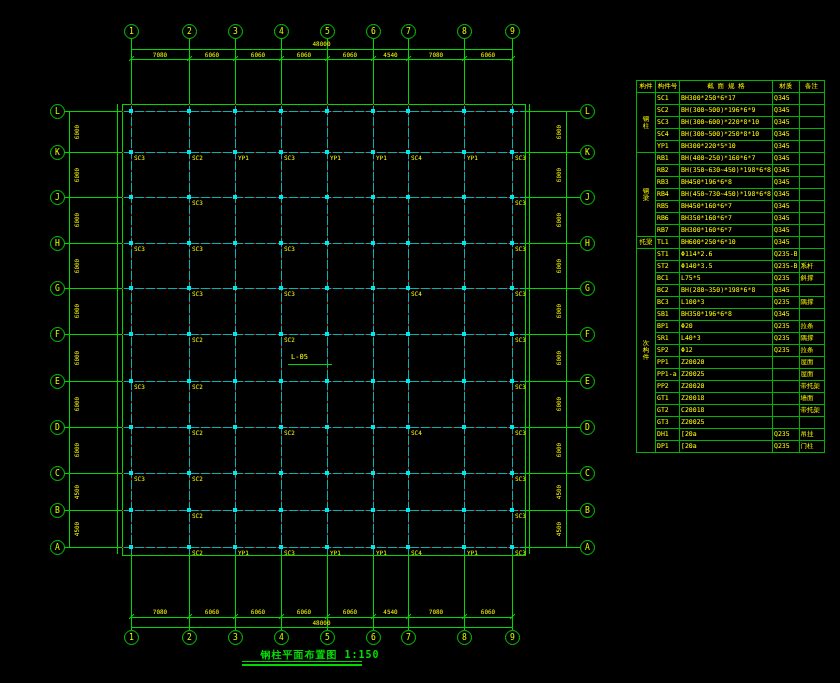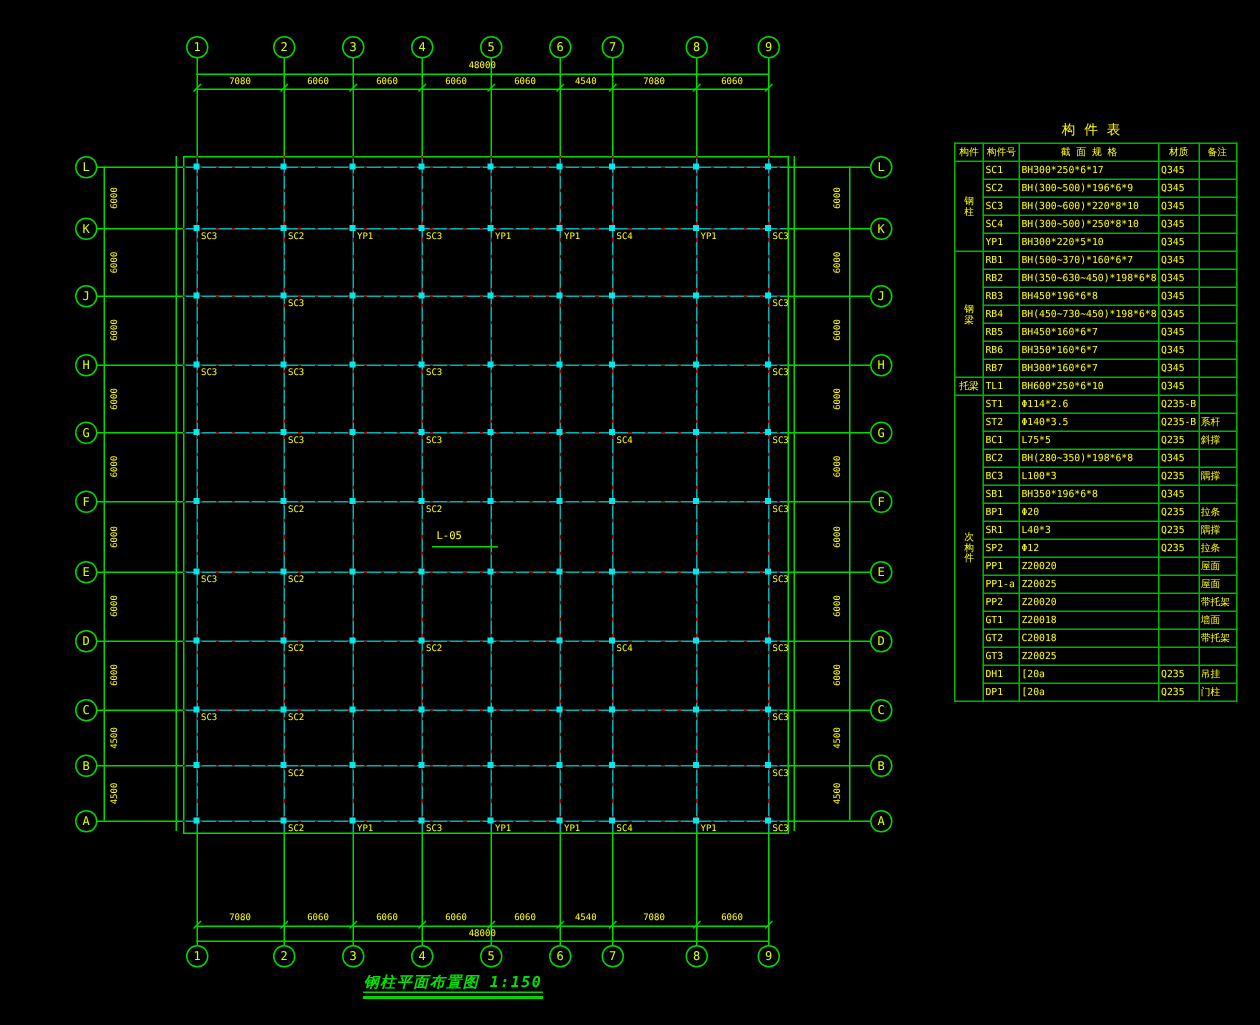--- a/index.html
+++ b/index.html
@@ -365,21 +365,20 @@
       <div class="nodelabel" style="left: 515px; top: 337px;">SC3</div>
       <div class="nodelabel" style="left: 515px; top: 384px;">SC3</div>
       <div class="nodelabel" style="left: 515px; top: 430px;">SC3</div>
       <div class="nodelabel" style="left: 515px; top: 476px;">SC3</div>
       <div class="nodelabel" style="left: 515px; top: 513px;">SC3</div>
       <div class="annot-text" style="left: 291px; top: 353px;">L-05</div>
       <div class="annot-line" style="left: 288px; top: 364px; width: 44px;"></div>
     </div>
 
   <div id="comp-table-wrap" style="left:636px;top:80px;">
-    <div id="comp-table-title">构件表</div>
     <table class="comp">
       <colgroup>
           <col style="width:19px">
           <col style="width:24px">
           <col style="width:82px">
           <col style="width:22px">
           <col style="width:25px">
         </colgroup>
       <tbody id="comp-table-body">
           <tr>
@@ -416,21 +415,21 @@
           </tr>
           <tr>
             <td>YP1</td>
             <td>BH300*220*5*10</td>
             <td class="mat">Q345</td>
             <td class="note-yellow"></td>
           </tr>
           <tr>
             <td class="grp" rowspan="7">钢<br>梁</td>
             <td>RB1</td>
-            <td>BH(500~370)*160*6*7</td>
+            <td>BH(400~250)*160*6*7</td>
             <td class="mat">Q345</td>
             <td class="note-yellow"></td>
           </tr>
           <tr>
             <td>RB2</td>
             <td>BH(350~630~450)*198*6*8</td>
             <td class="mat">Q345</td>
             <td class="note-yellow"></td>
           </tr>
           <tr>
@@ -570,16 +569,16 @@
           <tr>
             <td>DP1</td>
             <td>[20a</td>
             <td class="mat">Q235</td>
             <td class="note-yellow">门柱</td>
           </tr>
         </tbody>
     </table>
   </div>
 
-  <div id="drawing-title" style="left:302px;top:648px;font-style:italic;">钢柱平面布置图 1:150</div>
+  <div id="drawing-title" style="left:320px;top:648px;">钢柱平面布置图 1:150</div>
   <div class="title-underline" style="left:302px;top:661px;width:120px;"></div>
   <div class="title-underline" style="left:302px;top:664px;width:120px;height:2px;"></div>
 </div>
 
 </body></html>

